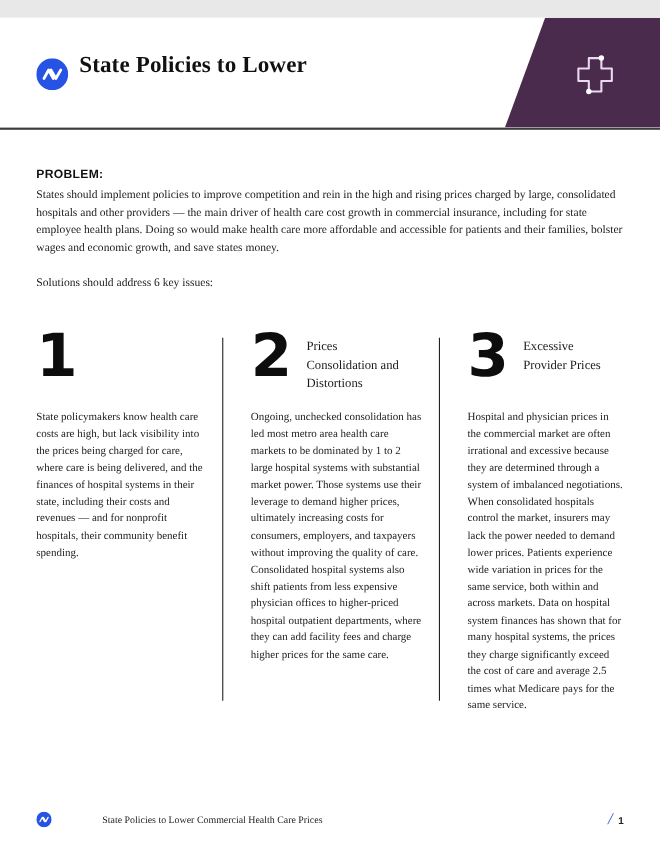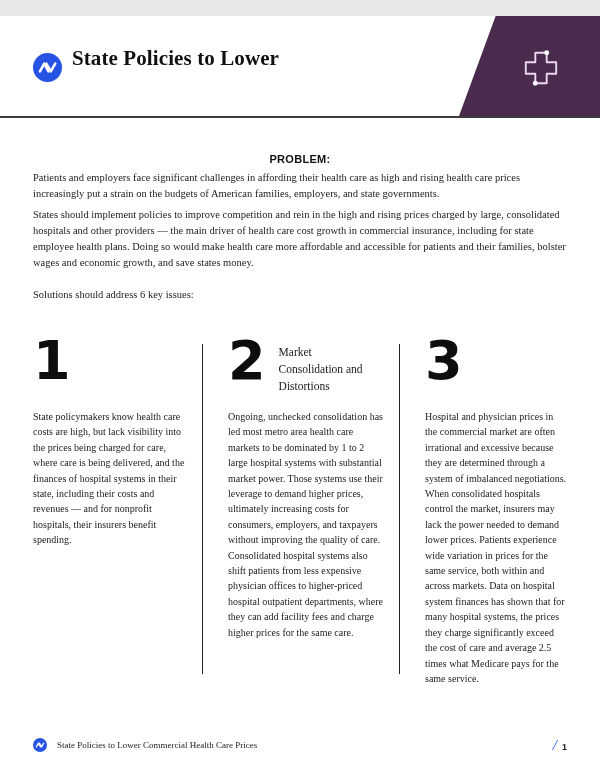--- a/index.html
+++ b/index.html
@@ -28,21 +28,21 @@
   }
   .cross { position:absolute; top:33px; right:40px; width:38px; height:38px; }
   .cross path { fill:none; stroke:#ead9ef; stroke-width:2; stroke-linejoin:round; }
   .cross circle { fill:#ffffff; }
   
   .content { padding:0 33px; }
   .section-label {
     font-family:"Liberation Sans", sans-serif; font-weight:700;
     font-size:11px; letter-spacing:.3px; color:#111;
   }
-  .label-problem { margin-top:35px;text-align:center; }
+  .label-problem { margin-top:35px; }
   .label-solution { margin-top:14px; }
   .para { margin-top:5px; font-size:10.5px; line-height:16px; color:#222; }
   .intro { margin-top:16px; font-size:10.5px; line-height:16px; color:#222; }
   
   .columns { display:flex; margin-top:36px; align-items:flex-start; }
   .col-1 { width:155px; }
   .col-2 { width:157px; }
   .col-3 { width:142px; }
   .vdiv { width:1px; height:330px; background:#222; margin:5px 25px 0 14px; flex:none; }
   .col-head { display:flex; min-height:70px; }
@@ -54,21 +54,21 @@
     margin-left:13px; padding-top:5px;
     font-size:11.5px; font-weight:400; line-height:17px; color:#1a1a1a;
   }
   .col-1 .col-title { max-width:100px; }
   .col-2 .col-title { max-width:94px; }
   .col-3 .col-title { max-width:84px; }
   .col-body { font-size:10px; line-height:15.4px; color:#222; }
   
   .footer {
     position:absolute; left:33px; right:33px; top:722px;
-    display:flex; align-items:center;
+    display:flex; align-items:center;gap:36px;
   }
   .footer-logo { width:14px; height:14px; flex:none; }
   .footer-title { margin-left:10px; font-size:9px; color:#1a1a1a; }
   .page-num { margin-left:auto; display:flex; align-items:baseline; }
   .page-slash {
     font-size:15px; font-style:italic; line-height:14px;
     color: var(--brand-blue, #2653e3);
   }
   .page-number-value {
     margin-left:5px; font-family:"Liberation Sans", sans-serif;
@@ -95,50 +95,50 @@
     <svg class="cross" viewBox="0 0 40 40" aria-hidden="true">
       <path d="M14 4 L26 4 L26 14 L36 14 L36 26 L26 26 L26 36 L14 36 L14 26 L4 26 L4 14 L14 14 Z"></path>
       <circle cx="26" cy="4" r="2.6"></circle>
       <circle cx="14" cy="36" r="2.6"></circle>
     </svg>
   </header>
 
   <main class="content">
 
     <h2 class="section-label label-problem">PROBLEM:</h2>
-    <p class="para">Patients and employers face significant challenges in affording their health care as high and rising health care prices increasingly put a strain on the budgets of American families, employers, and state governments.</p>
 
     <p class="para">States should implement policies to improve competition and rein in the high and rising prices charged by large, consolidated hospitals and other providers — the main driver of health care cost growth in commercial insurance, including for state employee health plans. Doing so would make health care more affordable and accessible for patients and their families, bolster wages and economic growth, and save states money.</p>
 
     <p class="intro">Solutions should address 6 key issues:</p>
 
     <div class="columns">
 
       <section class="col col-1">
         <div class="col-head">
           <div class="num">1</div>
         </div>
-        <p class="col-body">State policymakers know health care costs are high, but lack visibility into the prices being charged for care, where care is being delivered, and the finances of hospital systems in their state, including their costs and revenues — and for nonprofit hospitals, their insurers benefit spending.</p>
+        <p class="col-body">State policymakers know health care costs are high, but lack visibility into the prices being charged for care, where care is being delivered, and the finances of hospital systems in their state, including their costs and revenues — and for nonprofit hospitals, their community benefit spending.</p>
       </section>
 
       <div class="vdiv"></div>
 
       <section class="col col-2">
         <div class="col-head">
           <div class="num">2</div>
-          <h3 class="col-title">Market Consolidation and Distortions</h3>
+          <h3 class="col-title">Prices Consolidation and Distortions</h3>
         </div>
         <p class="col-body">Ongoing, unchecked consolidation has led most metro area health care markets to be dominated by 1 to 2 large hospital systems with substantial market power. Those systems use their leverage to demand higher prices, ultimately increasing costs for consumers, employers, and taxpayers without improving the quality of care. Consolidated hospital systems also shift patients from less expensive physician offices to higher-priced hospital outpatient departments, where they can add facility fees and charge higher prices for the same care.</p>
       </section>
 
       <div class="vdiv"></div>
 
       <section class="col col-3">
         <div class="col-head">
           <div class="num">3</div>
+          <h3 class="col-title">Excessive Provider Prices</h3>
         </div>
         <p class="col-body">Hospital and physician prices in the commercial market are often irrational and excessive because they are determined through a system of imbalanced negotiations. When consolidated hospitals control the market, insurers may lack the power needed to demand lower prices. Patients experience wide variation in prices for the same service, both within and across markets. Data on hospital system finances has shown that for many hospital systems, the prices they charge significantly exceed the cost of care and average 2.5 times what Medicare pays for the same service.</p>
       </section>
 
     </div>
   </main>
 
   <footer class="footer">
     <div class="footer-logo">
       <svg viewBox="0 0 30 30" aria-hidden="true">

